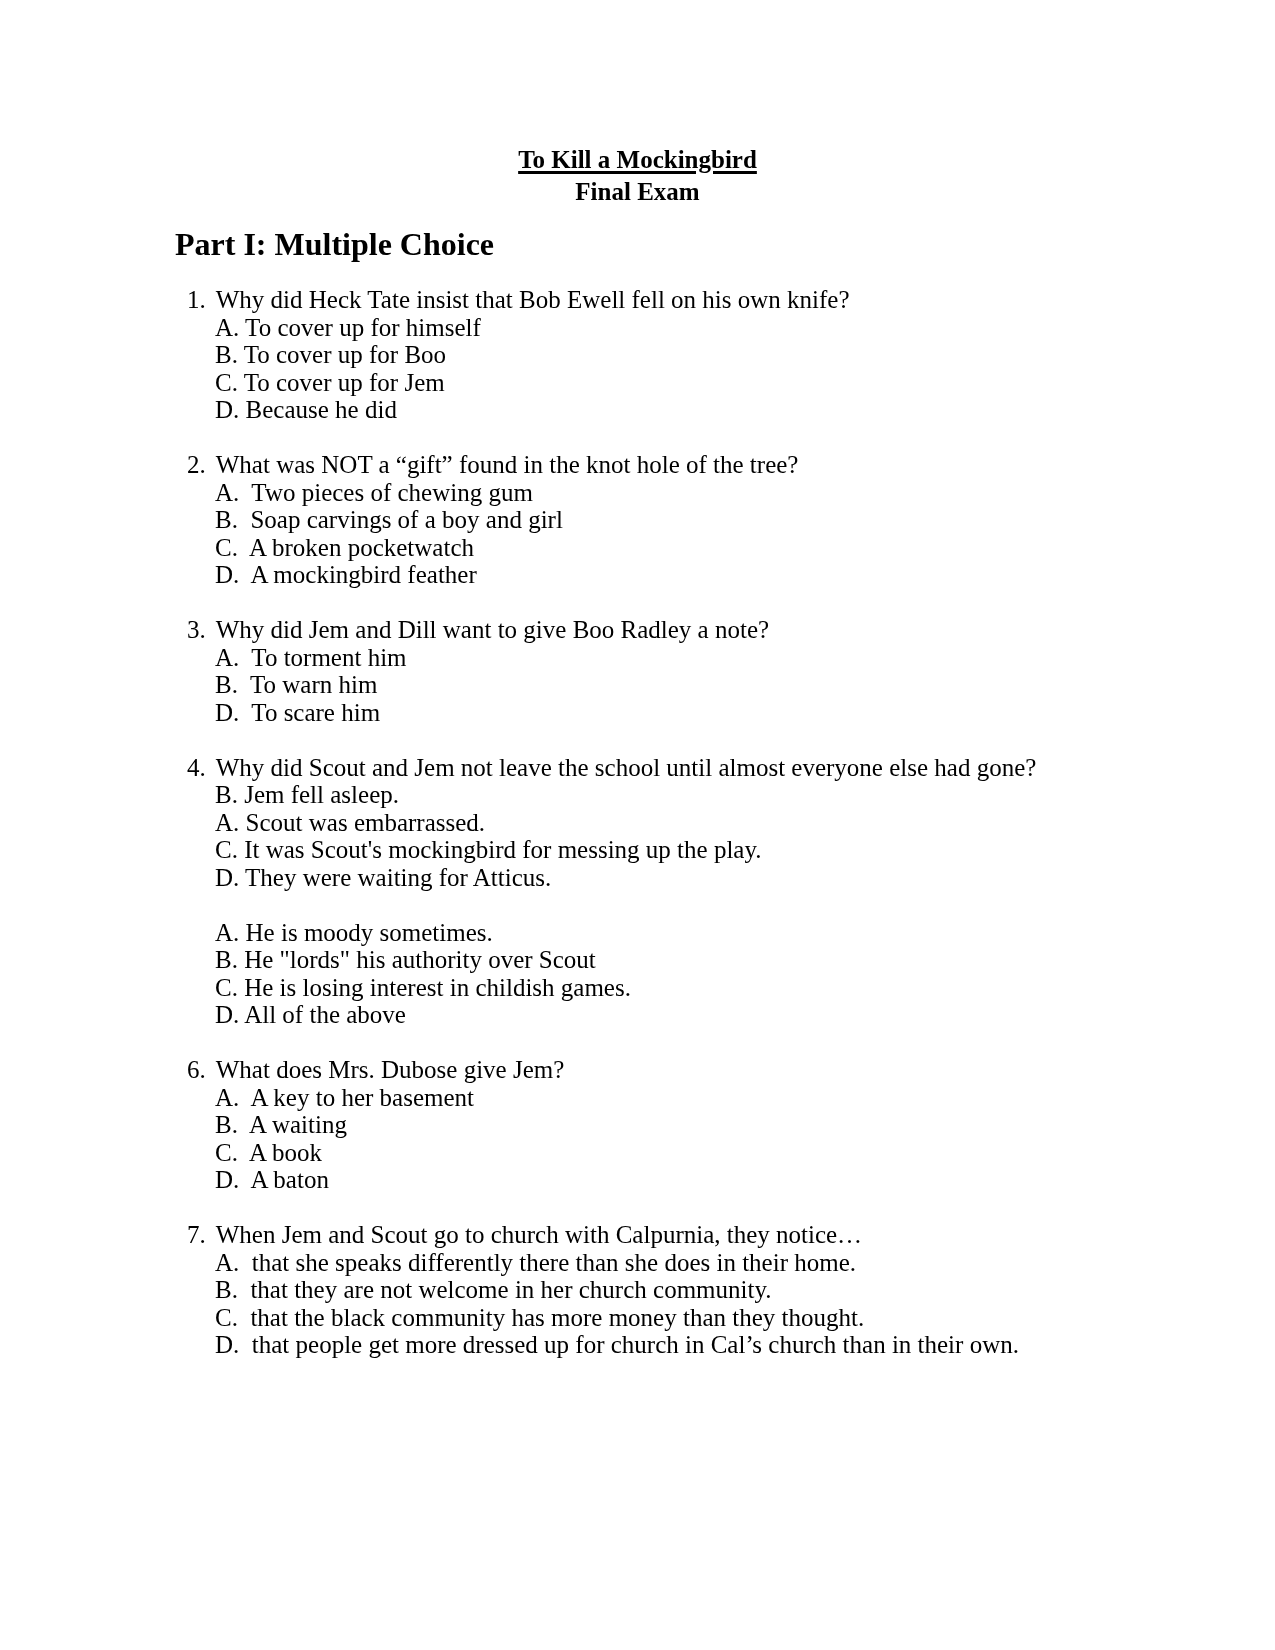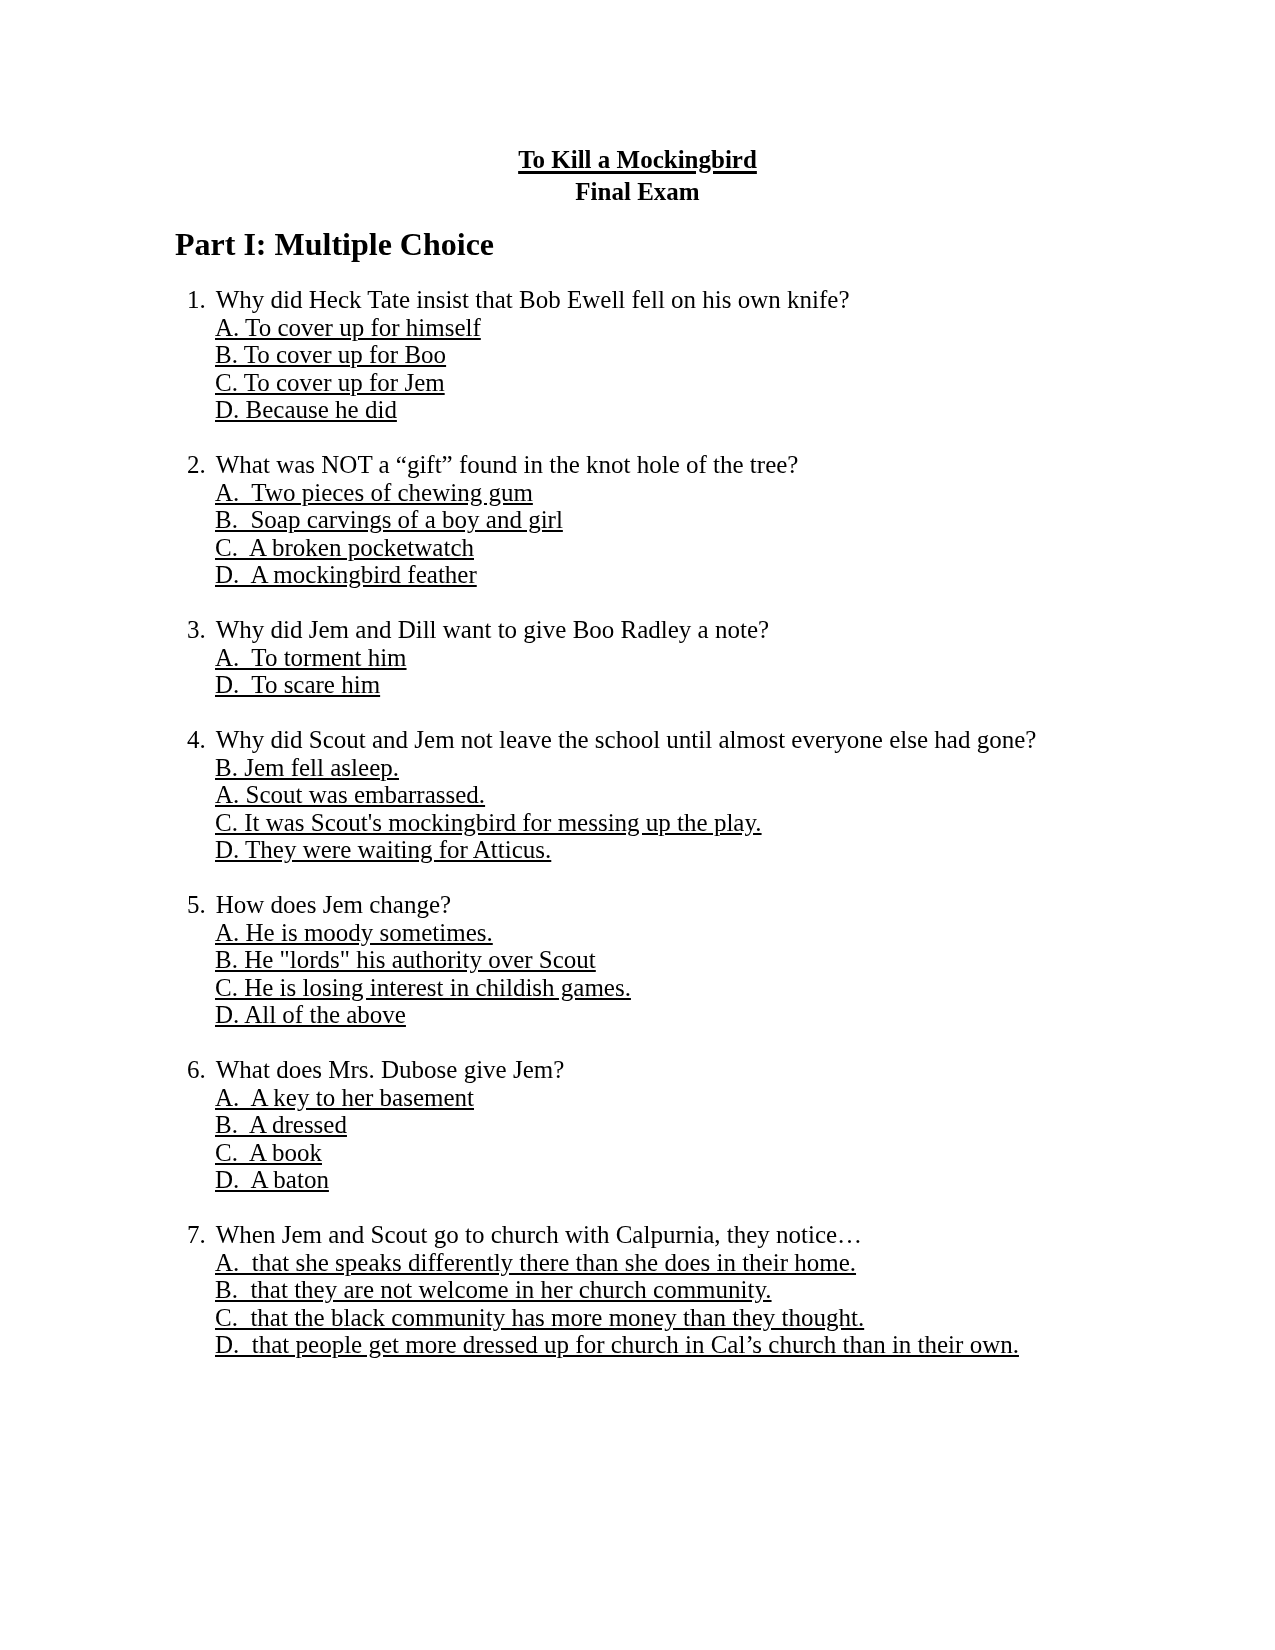--- a/index.html
+++ b/index.html
@@ -53,21 +53,20 @@
   .q-line {
     white-space: pre-wrap;
   }
   .q-gap {
     display: inline-block;
     width: 10px;
   }
   .opt-line {
     padding-left: 28px;
     white-space: pre-wrap;
-    text-decoration: underline;
   }
 </style>
 </head>
 <body>
 
 <header class="title-block">
   <div class="doc-title">To Kill a Mockingbird</div>
   <div class="doc-subtitle">Final Exam</div>
 </header>
 
@@ -86,43 +85,43 @@
     <div class="q-line"><span class="q-num">2.</span><span class="q-gap"></span><span class="q-text">What was NOT a “gift” found in the knot hole of the tree?</span></div>
   <div class="opt-line">A.  Two pieces of chewing gum</div>
         <div class="opt-line">B.  Soap carvings of a boy and girl</div>
         <div class="opt-line">C.  A broken pocketwatch</div>
         <div class="opt-line">D.  A mockingbird feather</div>
       </li>
 
   <li class="question-block">
     <div class="q-line"><span class="q-num">3.</span><span class="q-gap"></span><span class="q-text">Why did Jem and Dill want to give Boo Radley a note?</span></div>
   <div class="opt-line">A.  To torment him</div>
+        <div class="opt-line">B.  To warn him</div>
         <div class="opt-line">D.  To scare him</div>
       </li>
 
   <li class="question-block">
     <div class="q-line"><span class="q-num">4.</span><span class="q-gap"></span><span class="q-text">Why did Scout and Jem not leave the school until almost everyone else had gone?</span></div>
   <div class="opt-line">B. Jem fell asleep.</div>
         <div class="opt-line">A. Scout was embarrassed.</div>
         <div class="opt-line">C. It was Scout's mockingbird for messing up the play.</div>
         <div class="opt-line">D. They were waiting for Atticus.</div>
       </li>
 
   <li class="question-block">
-    <div class="q-line"><span class="q-num">5.</span><span class="q-gap"></span><span class="q-text">How does Jem change?</span></div>
   <div class="opt-line">A. He is moody sometimes.</div>
         <div class="opt-line">B. He "lords" his authority over Scout</div>
         <div class="opt-line">C. He is losing interest in childish games.</div>
         <div class="opt-line">D. All of the above</div>
       </li>
 
   <li class="question-block">
     <div class="q-line"><span class="q-num">6.</span><span class="q-gap"></span><span class="q-text">What does Mrs. Dubose give Jem?</span></div>
   <div class="opt-line">A.  A key to her basement</div>
-        <div class="opt-line">B.  A dressed</div>
+        <div class="opt-line">B.  A waiting</div>
         <div class="opt-line">C.  A book</div>
         <div class="opt-line">D.  A baton</div>
       </li>
 
   <li class="question-block">
     <div class="q-line"><span class="q-num">7.</span><span class="q-gap"></span><span class="q-text">When Jem and Scout go to church with Calpurnia, they notice…</span></div>
   <div class="opt-line">A.  that she speaks differently there than she does in their home.</div>
         <div class="opt-line">B.  that they are not welcome in her church community.</div>
         <div class="opt-line">C.  that the black community has more money than they thought.</div>
         <div class="opt-line">D.  that people get more dressed up for church in Cal’s church than in their own.</div>

